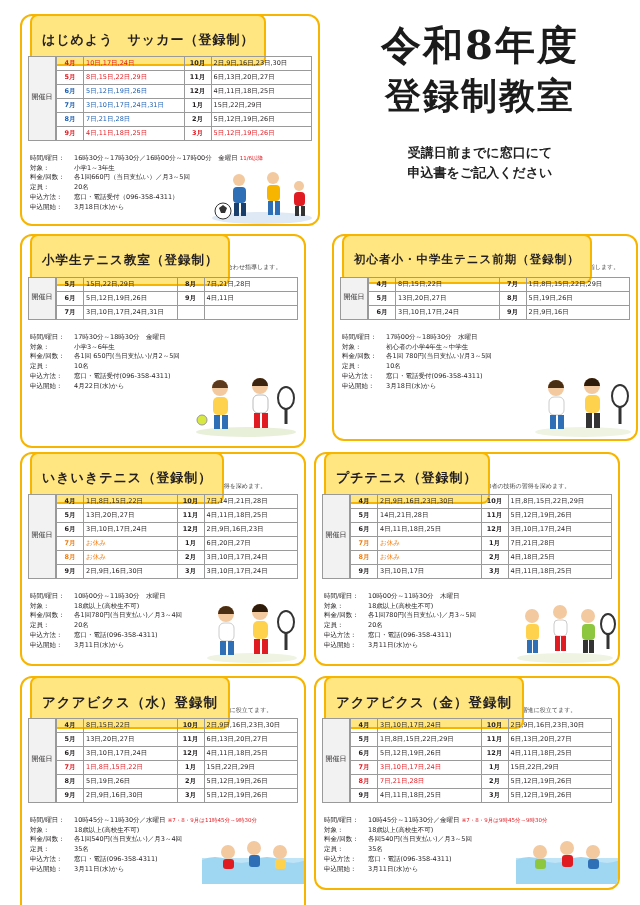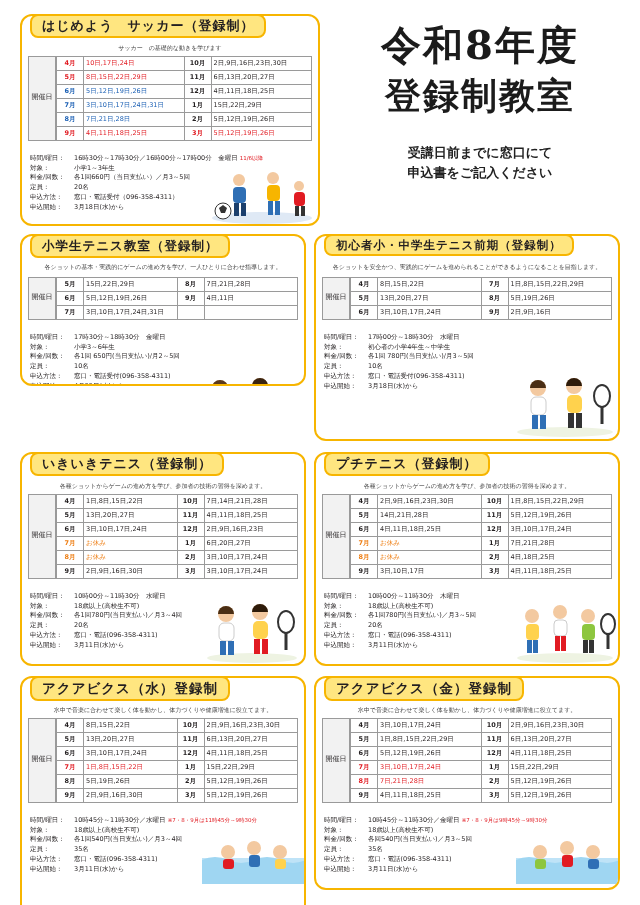--- a/index.html
+++ b/index.html
@@ -9,21 +9,21 @@
     color:#231f20;overflow:hidden;position:relative;
   }
   .page{position:relative;width:640px;height:905px;}
 
   
   .card{position:absolute;border:2px solid #f7b500;border-radius:12px;background:#ffffff;box-sizing:border-box;overflow:hidden;}
   .card-title{
     position:absolute;left:8px;top:-2px;
     background:#ffe680;border:2px solid #f7b500;border-radius:8px;
     font-weight:bold;letter-spacing:1px;white-space:nowrap;
-    padding:2px 10px;line-height:1.25;
+    padding:16px 10px;line-height:1.25;
   }
   .lead{font-size:6px;color:#444;text-align:center;line-height:1.3;}
 
   
   .sched{position:relative;display:flex;align-items:stretch;margin:0 6px;}
   .sched .kaisai{
     width:26px;min-width:26px;border:1px solid #9a9a9a;background:#f2f2f2;
     display:flex;align-items:center;justify-content:center;text-align:center;
     font-size:7px;line-height:1.1;letter-spacing:0;
   }
@@ -157,21 +157,21 @@
         <rect x="68" y="35" width="5" height="14" fill="#2f6fb5"></rect>
       <circle class="ball" cx="16" cy="45" r="8" fill="#fff" stroke="#333" stroke-width="1"></circle>
       <polygon points="16,39 20,42 18,47 14,47 12,42" fill="#333"></polygon>
       <circle cx="92" cy="20" r="5" fill="#f3c9a0"></circle>
         <rect x="87" y="26" width="11" height="14" rx="4" fill="#e11b22"></rect>
       <rect x="88" y="40" width="4" height="10" fill="#333"></rect>
         <rect x="94" y="40" width="4" height="10" fill="#333"></rect>
     </svg>
   </div>
 
-  <div class="card" style="left:20px;top:234px;width:286px;height:152px;">
+  <div class="card" style="left:20px;top:234px;width:286px;height:214px;">
     <div class="card-title" style="font-size:12.5px;">小学生テニス教室（登録制）</div>
     <div class="lead" style="margin-top:27px">各ショットの基本・実践的にゲームの進め方を学び、一人ひとりに合わせ指導します。</div>
     <div class="sched" style="margin-top:6px">
       <div class="kaisai">開催日</div>
       <table class="grid">
           <tbody id="tb-tennis-elem">
             <tr>
               <td class="m ">5月</td>
               <td class="d ">15日,22日,29日</td>
               <td class="m ">8月</td>
@@ -229,21 +229,21 @@
         <path d="M62 18a8 8 0 0 1 16 0z" fill="#3b2410"></path>
       <rect x="63" y="27" width="15" height="18" rx="5" fill="#ffffff" stroke="#bbb"></rect>
       <rect x="64" y="45" width="6" height="15" fill="#e11b22"></rect>
         <rect x="72" y="45" width="6" height="15" fill="#e11b22"></rect>
       <ellipse cx="96" cy="30" rx="8" ry="11" fill="none" stroke="#333" stroke-width="2"></ellipse>
       <line x1="96" y1="41" x2="96" y2="56" stroke="#333" stroke-width="3"></line>
       <circle cx="12" cy="52" r="5" fill="#d8e843" stroke="#999"></circle>
     </svg>
   </div>
 
-  <div class="card" style="left:314px;top:234px;width:306px;height:207px;">
+  <div class="card" style="left:332px;top:234px;width:306px;height:207px;">
     <div class="card-title" style="font-size:11.5px;">初心者小・中学生テニス前期（登録制）</div>
     <div class="lead" style="margin-top:27px">各ショットを安全かつ、実践的にゲームを進められることができるようになることを目指します。</div>
     <div class="sched" style="margin-top:6px">
       <div class="kaisai">開催日</div>
       <table class="grid">
           <tbody id="tb-tennis-beg">
             <tr>
               <td class="m ">4月</td>
               <td class="d ">8日,15日,22日</td>
               <td class="m ">7月</td>

